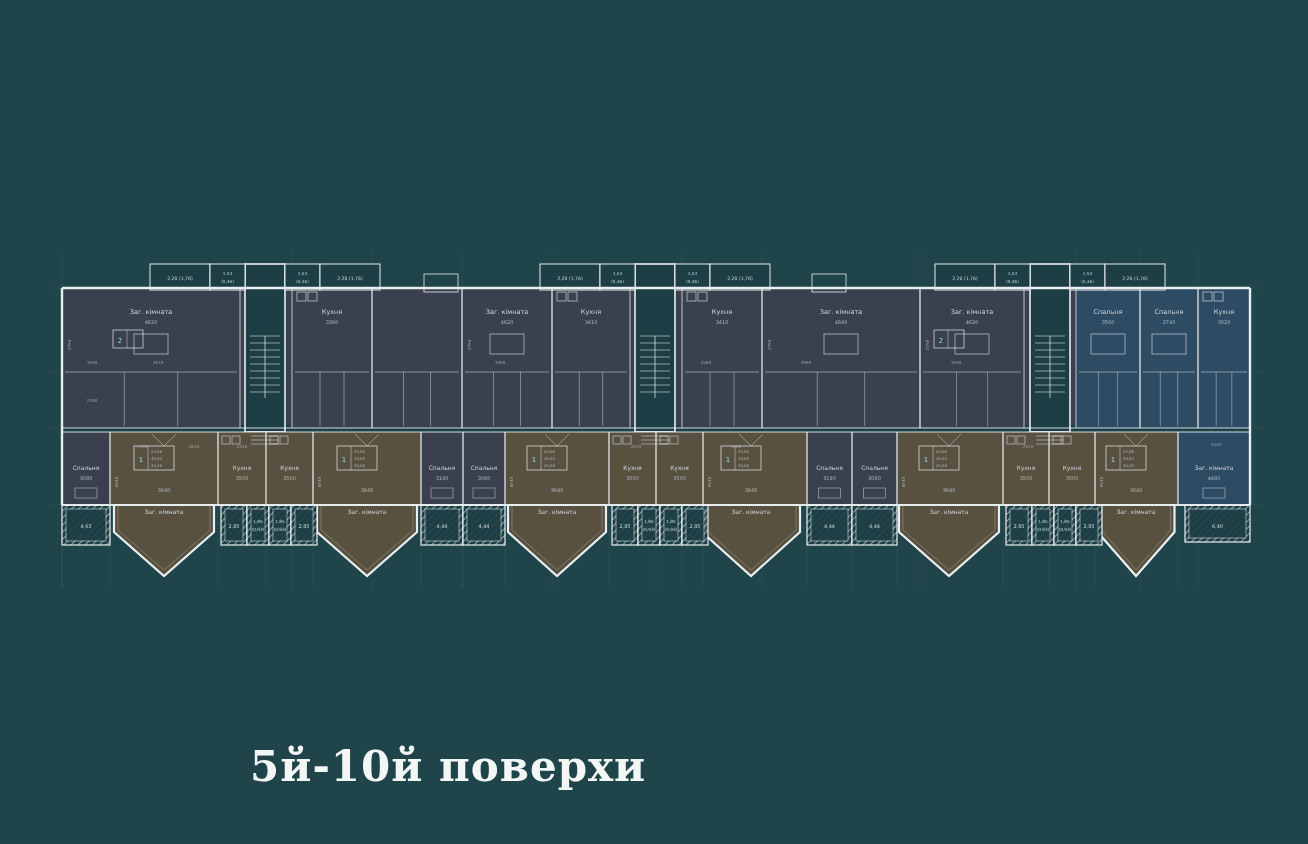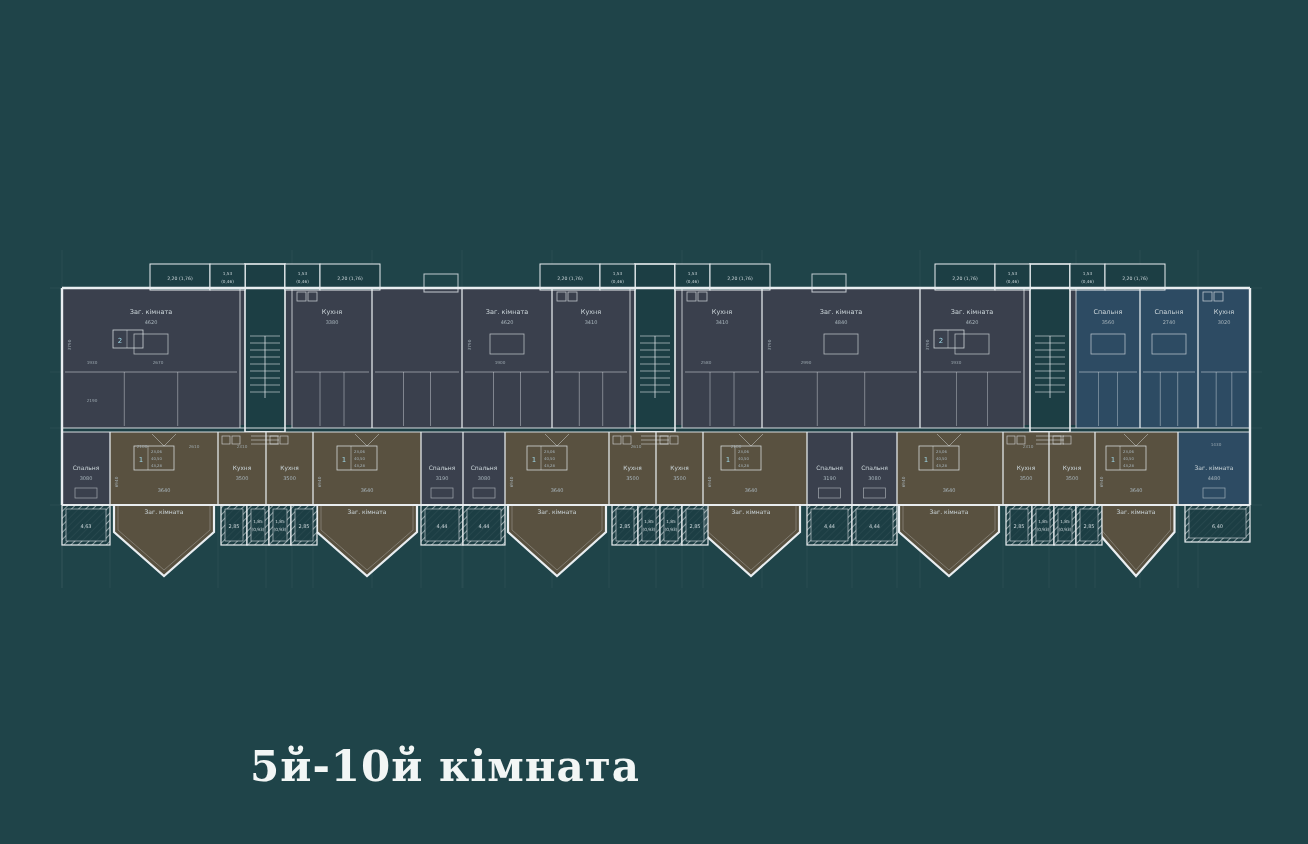--- a/index.html
+++ b/index.html
@@ -509,13 +509,13 @@
         <text x="194" y="448" font-size="4.2" fill="#a9b6bd" text-anchor="middle" opacity="0.85" transform="">2610</text>
         <text x="242" y="448" font-size="4.2" fill="#a9b6bd" text-anchor="middle" opacity="0.85" transform="">2310</text>
         <text x="636" y="448" font-size="4.2" fill="#a9b6bd" text-anchor="middle" opacity="0.85" transform="">2610</text>
         <text x="736" y="448" font-size="4.2" fill="#a9b6bd" text-anchor="middle" opacity="0.85" transform="">2100</text>
         <text x="1028" y="448" font-size="4.2" fill="#a9b6bd" text-anchor="middle" opacity="0.85" transform="">2310</text>
         <text x="1216" y="446" font-size="4.2" fill="#a9b6bd" text-anchor="middle" opacity="0.85" transform="">1430</text>
       </g>
     </svg>
 </div>
 
-<h1 id="floor-title">5й-10й кімната</h1>
+<h1 id="floor-title">5й-10й поверхи</h1>
 
 </body></html>

